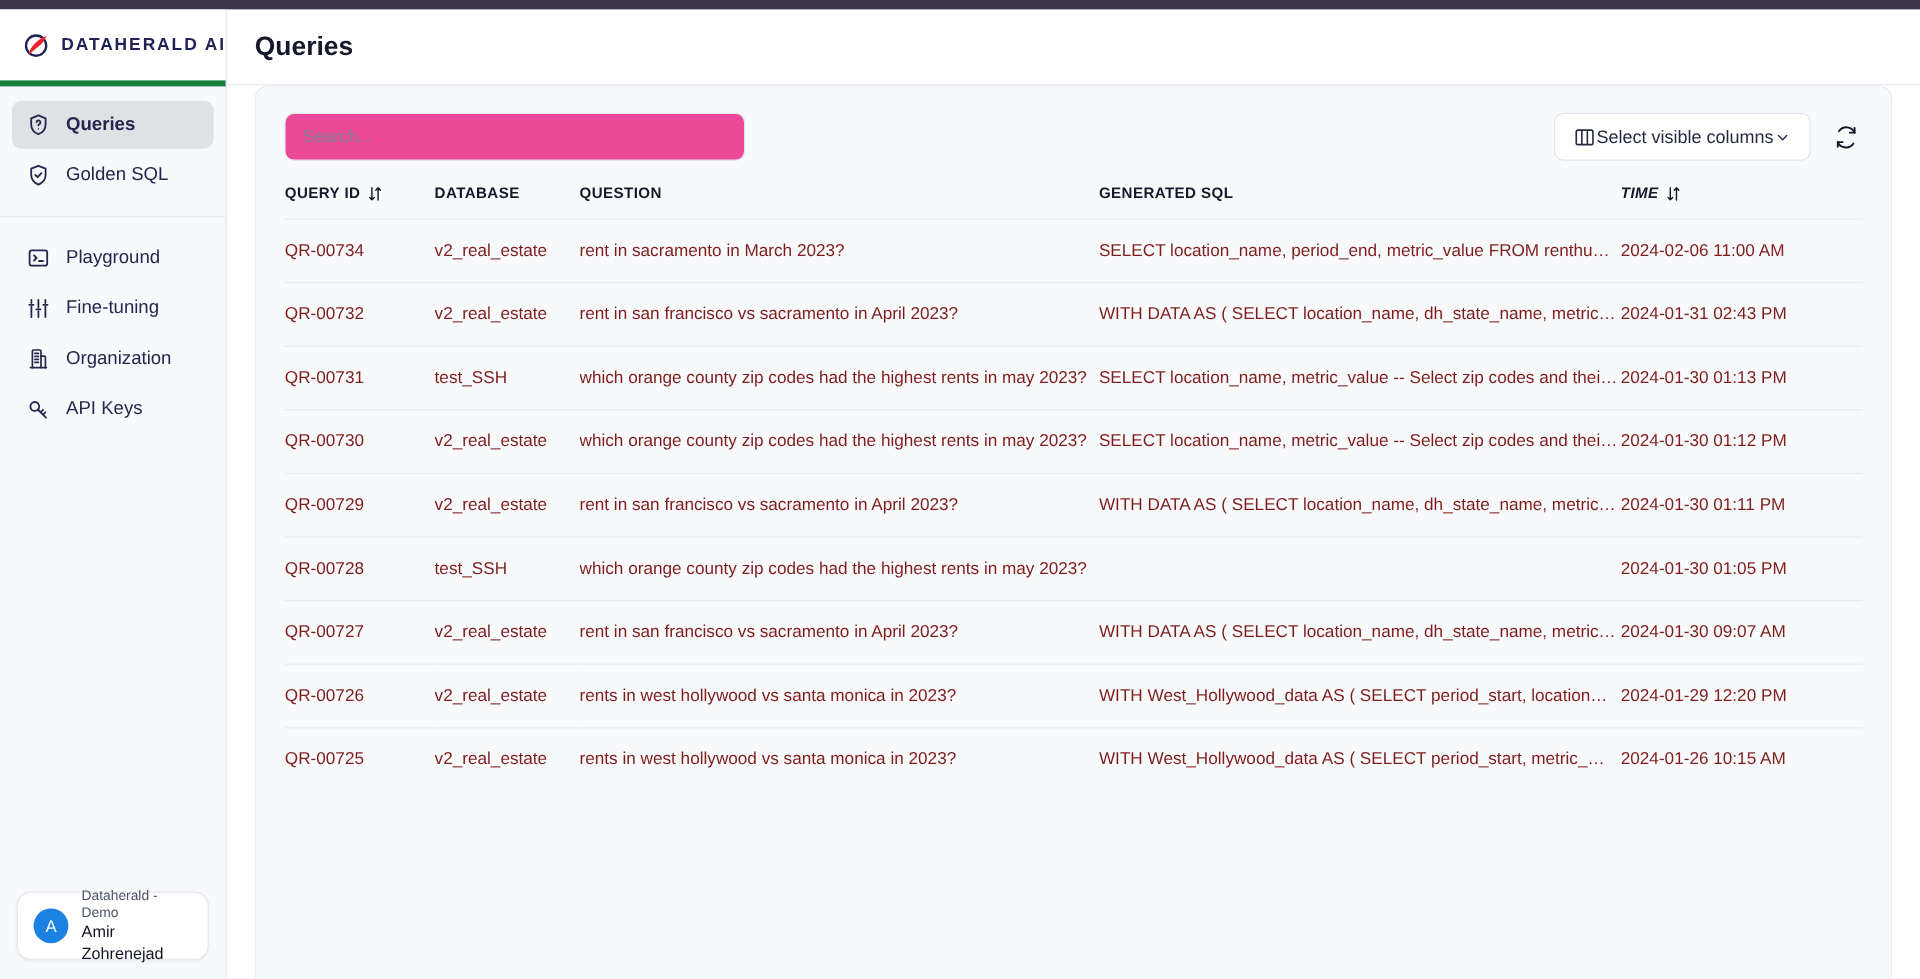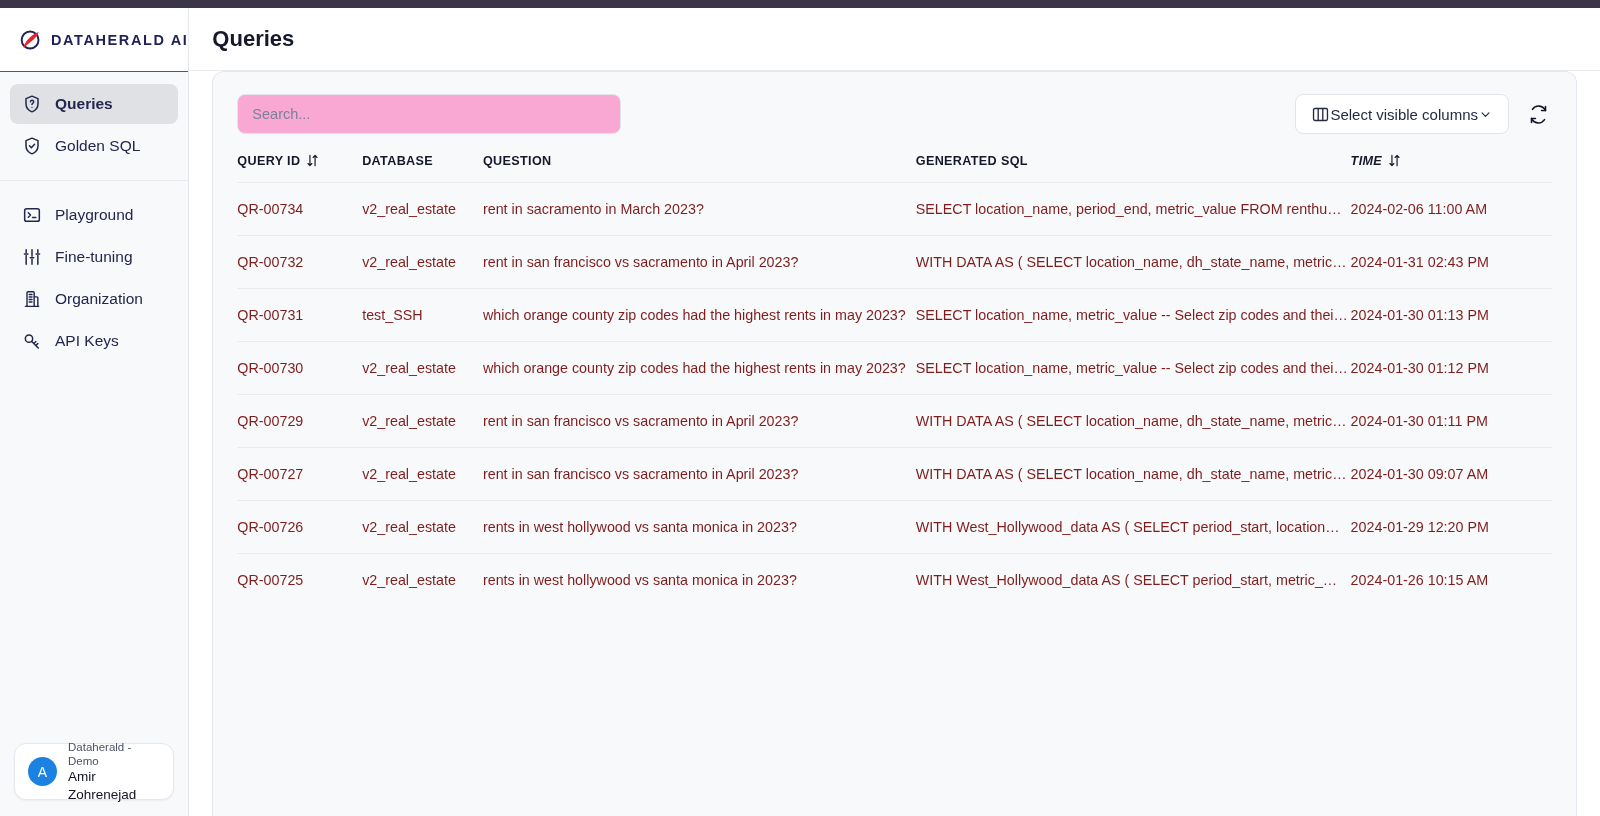--- a/index.html
+++ b/index.html
@@ -27,21 +27,21 @@
     width:221px; height:808px;
     background:#f8f9fb;
     border-right:1px solid #e3e6ed;
     display:flex; flex-direction:column;
     position:relative;
   }
   .brand {
     height:64px;
     display:flex; align-items:center; gap:9px;
     padding-left:20px;
-    border-bottom:1px solid #15803d;
+    border-bottom:5px solid #15803d;
     background:#ffffff;
   }
   .brand-mark { width:22px; height:22px; flex:0 0 22px; }
   .brand-text {
     font-size:14.5px; font-weight:700; letter-spacing:1.6px;
     color:#1f2157; white-space:nowrap;
   }
   .brand-text .ai { color:#1f2157; }
 
   .navgroup { padding:12px 10px 10px 10px; }
@@ -115,21 +115,21 @@
     padding:22px 24px 0 24px;
     overflow:hidden;
   }
 
   .toolbar {
     display:flex; align-items:center; justify-content:space-between;
     margin-bottom:20px;
   }
   .searchbox {
     width:384px; height:40px;
-    background:#f9a8d4;
+    background:#ec4899;
     border:1px solid #e2e5ec;
     border-radius:8px;
     display:flex; align-items:center;
     padding:0 14px;
   }
   .searchbox input {
     border:none; outline:none; width:100%;
     font-family:"Liberation Sans", sans-serif;
     font-size:14.5px; color:#30364a; background:transparent;
   }
@@ -154,21 +154,21 @@
 
   
   table { width:100%; border-collapse:collapse; table-layout:fixed; }
   thead th {
     text-align:left;
     font-size:12.6px; font-weight:700; letter-spacing:.35px;
     color:#15182a;
     padding:0 0 14px 0;
     white-space:nowrap;
   }
-  thead th .hcell { display:flex; align-items:flex-start; gap:7px; }
+  thead th .hcell { display:flex; align-items:center; gap:7px; }
   thead th.time .hcell { justify-content:flex-start;font-style:italic; }
   tbody td {
     font-size:14.3px; color:#7f1d1d;
     padding:18px 0;
     border-top:1px solid #e9ebf1;
     white-space:nowrap; overflow:hidden; text-overflow:clip;
   }
   col.c-id  { width:124px; }
   col.c-db  { width:120px; }
   col.c-q   { width:430px; }
@@ -375,20 +375,27 @@
                 <td class="time">2024-01-30 01:12 PM</td>
               </tr>
               <tr>
                 <td>QR-00729</td>
                 <td>v2_real_estate</td>
                 <td>rent in san francisco vs sacramento in April 2023?</td>
                 <td>WITH DATA AS ( SELECT location_name, dh_state_name, metric…</td>
                 <td class="time">2024-01-30 01:11 PM</td>
               </tr>
               <tr>
+                <td>QR-00728</td>
+                <td>test_SSH</td>
+                <td>which orange county zip codes had the highest rents in may 2023?</td>
+                <td></td>
+                <td class="time">2024-01-30 01:05 PM</td>
+              </tr>
+              <tr>
                 <td>QR-00727</td>
                 <td>v2_real_estate</td>
                 <td>rent in san francisco vs sacramento in April 2023?</td>
                 <td>WITH DATA AS ( SELECT location_name, dh_state_name, metric…</td>
                 <td class="time">2024-01-30 09:07 AM</td>
               </tr>
               <tr>
                 <td>QR-00726</td>
                 <td>v2_real_estate</td>
                 <td>rents in west hollywood vs santa monica in 2023?</td>

